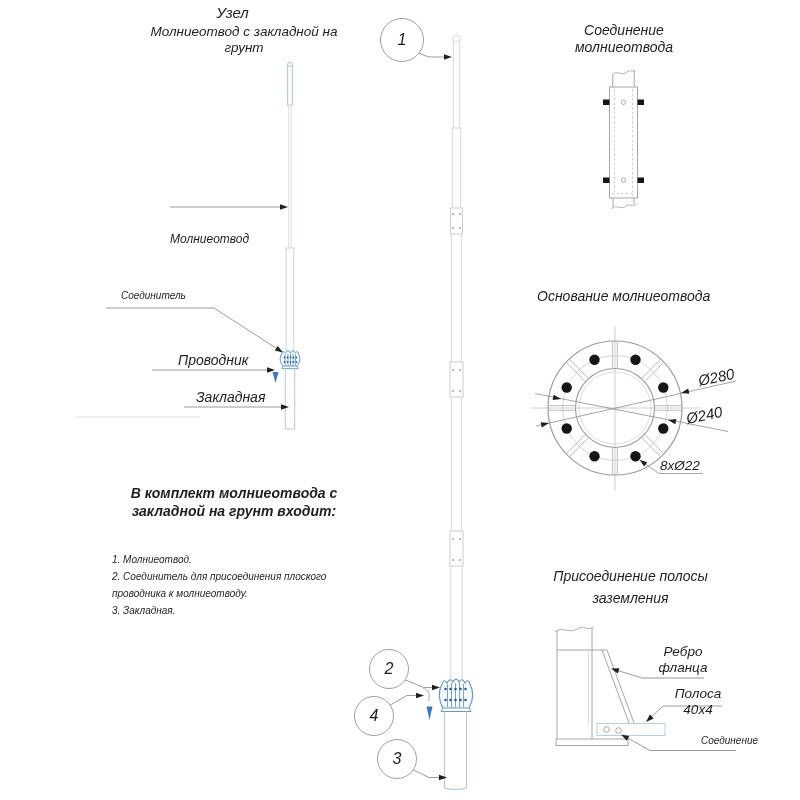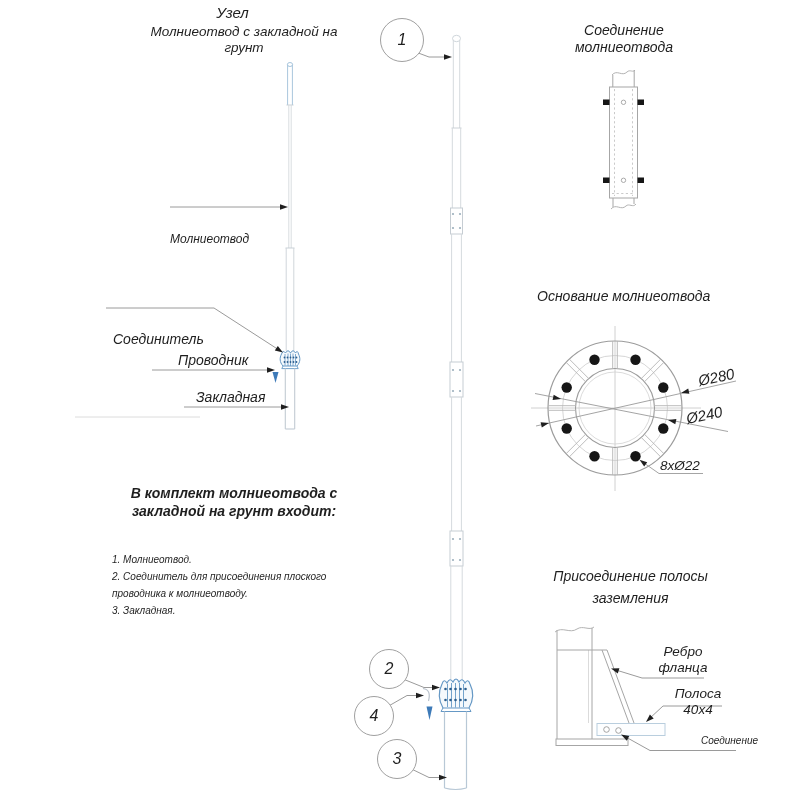--- a/index.html
+++ b/index.html
@@ -237,21 +237,21 @@
     <path d="M611,668.5 L619.4,668.3 L617.8,673.4 Z" fill="#1f1f1f" stroke="none"></path>
     <path d="M646,722 L649.9,714.5 L653.7,718.5 Z" fill="#1f1f1f" stroke="none"></path>
     <path d="M621,734.5 L629.3,735.9 L626.8,740.7 Z" fill="#1f1f1f" stroke="none"></path>
   </g>
 </svg>
 
 <div class="lbl center" style="left:160px;top:4px;width:145px;font-size:15px;">Узел</div>
 <div class="lbl center" style="left:144px;top:24px;width:200px;font-size:13.5px;line-height:16px;">Молниеотвод с закладной на грунт</div>
 
 <div class="lbl" style="left:170px;top:205px;font-size:12px;margin-top:28px;">Молниеотвод</div>
-<div class="lbl" style="left:113px;top:290px;font-size:14px;margin-top:41px;">Соединитель</div>
+<div class="lbl" style="left:121px;top:290px;font-size:10px;">Соединитель</div>
 <div class="lbl" style="left:178px;top:352px;font-size:14px;">Проводник</div>
 <div class="lbl" style="left:196px;top:389px;font-size:14px;">Закладная</div>
 
 <div class="lbl center" style="left:95px;top:484px;width:278px;font-size:14px;font-weight:bold;line-height:18px;">В комплект молниеотвода с закладной на грунт входит:</div>
 <div class="lbl" style="left:112px;top:551px;width:258px;font-size:10px;line-height:17px;">
   <div>1. Молниеотвод.</div>
   <div>2. Соединитель для присоединения плоского проводника к молниеотводу.</div>
   <div>3. Закладная.</div>
 </div>
 

